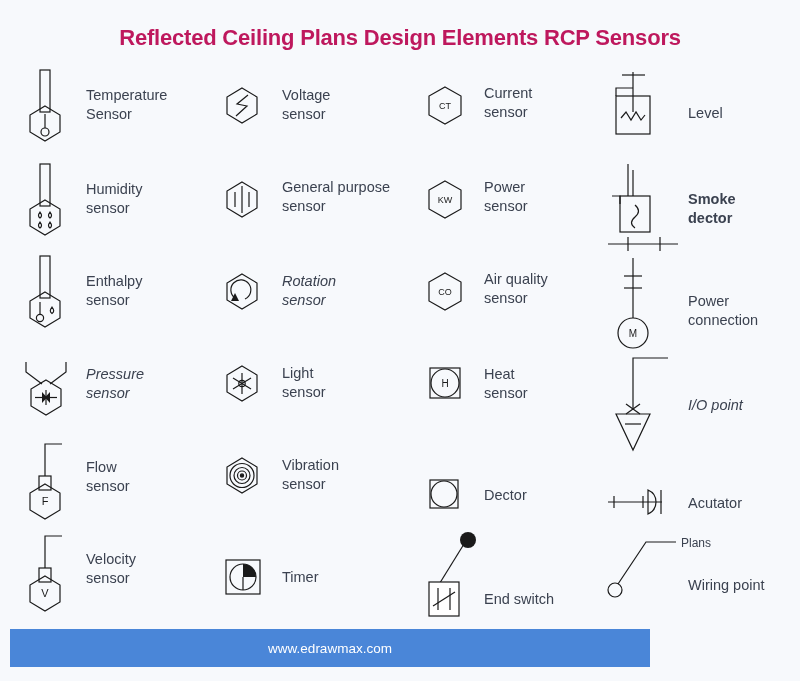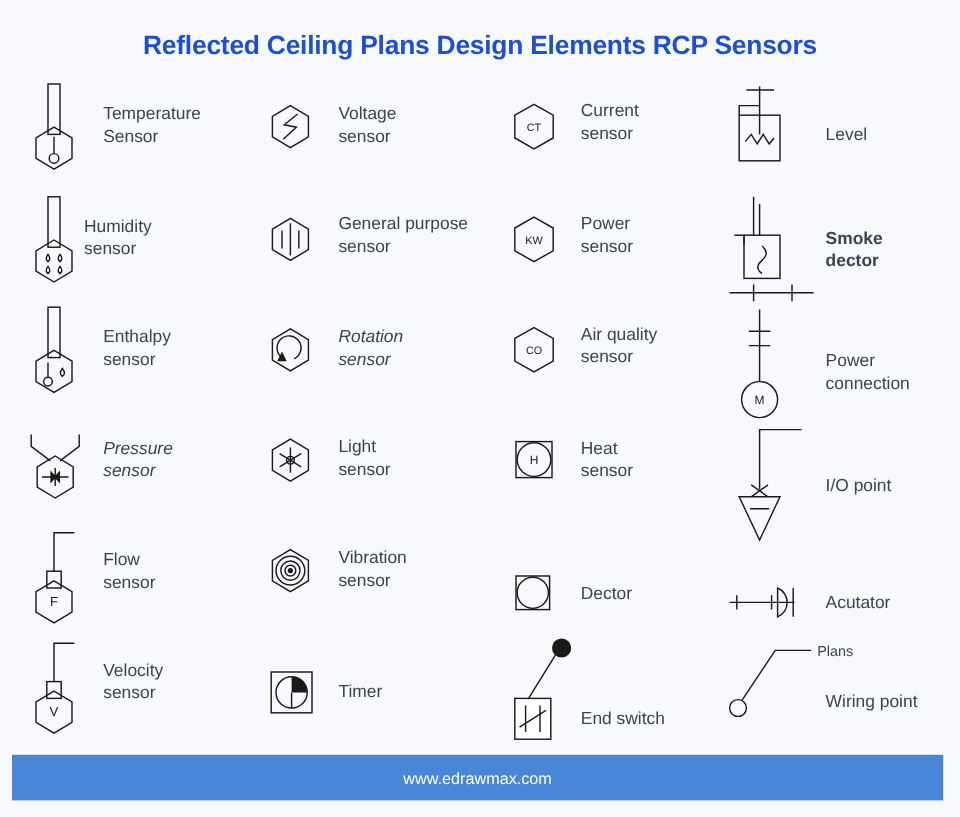--- a/index.html
+++ b/index.html
@@ -6,21 +6,21 @@
   body{
     width:800px;height:681px;
     background:#f7f9fc;
     font-family:"Liberation Sans","DejaVu Sans",sans-serif;
     overflow:hidden;
     position:relative;
   }
   #page-title{
     position:absolute;top:25px;left:0;width:800px;
     text-align:center;
-    font-size:22px;font-weight:bold;color:#1d4ed8;
+    font-size:22px;font-weight:bold;color:#be185d;
     letter-spacing:-0.2px;
     font-family:"Liberation Sans","DejaVu Sans",sans-serif;
   }
   #grid{
     position:absolute;top:62px;left:0;width:800px;height:560px;
   }
   .col{position:absolute;top:0;width:200px;height:560px;}
   .col-0{left:14px;}
   .col-1{left:210px;}
   .col-2{left:412px;}
@@ -31,21 +31,21 @@
   }
   .sym svg{display:block;}
   .lbl{
     position:absolute;
     font-size:14.5px;line-height:19px;color:#3b4250;
     font-family:"Liberation Sans","DejaVu Sans",sans-serif;
     white-space:pre-line;
   }
   .lbl.w{white-space:normal;}
   #footer{
-    position:absolute;left:10px;top:629px;width:776px;height:38px;
+    position:absolute;left:10px;top:629px;width:640px;height:38px;
     background:#4a86d8;
     display:flex;align-items:center;justify-content:center;
   }
   #footer-text{
     color:#ffffff;font-size:13.5px;
     font-family:"Liberation Sans","DejaVu Sans",sans-serif;
   }
 </style>
 </head>
 <body>
@@ -77,21 +77,21 @@
           <g fill="none" stroke="#1a1a1a" stroke-width="1.2">
             <rect x="26" y="8" width="10" height="42"></rect>
             <polygon points="31,44 46,53 46,70 31,79 16,70 16,53"></polygon>
             <path d="M26 56 q-3 4 0 6 q3 -2 0 -6 Z"></path>
             <path d="M36 56 q-3 4 0 6 q3 -2 0 -6 Z"></path>
             <path d="M26 66 q-3 4 0 6 q3 -2 0 -6 Z"></path>
             <path d="M36 66 q-3 4 0 6 q3 -2 0 -6 Z"></path>
           </g>
         </svg>
       </div>
-      <div class="lbl" style="left:56px;top:24px;">Humidity
+      <div class="lbl" style="left:72px;top:24px;">Humidity
 sensor</div>
     </div>
 
     <div class="item" style="top:186px;">
       <div class="sym">
         <svg width="96" height="96" viewBox="0 0 96 96">
           <g fill="none" stroke="#1a1a1a" stroke-width="1.2">
             <rect x="26" y="8" width="10" height="42"></rect>
             <polygon points="31,44 46,53 46,70 31,79 16,70 16,53"></polygon>
             <line x1="26" y1="54" x2="26" y2="66"></line>
@@ -385,21 +385,21 @@
         <svg width="110" height="110" viewBox="0 0 110 110">
           <g fill="none" stroke="#1a1a1a" stroke-width="1.2">
             <polyline points="70,12 35,12 35,62"></polyline>
             <line x1="28" y1="58" x2="42" y2="68"></line>
             <line x1="28" y1="68" x2="42" y2="58"></line>
             <polygon points="18,68 52,68 35,104"></polygon>
             <line x1="27" y1="78" x2="43" y2="78"></line>
           </g>
         </svg>
       </div>
-      <div class="lbl" style="left:90px;top:50px;">I/O point</div>
+      <div class="lbl" style="left:90px;top:50px;font-style:italic;">I/O point</div>
     </div>
 
     <div class="item" style="top:412px;">
       <div class="sym">
         <svg width="110" height="60" viewBox="0 0 110 60">
           <g fill="none" stroke="#1a1a1a" stroke-width="1.2">
             <line x1="10" y1="28" x2="64" y2="28"></line>
             <line x1="16" y1="22" x2="16" y2="34"></line>
             <line x1="45" y1="22" x2="45" y2="34"></line>
             <path d="M50 16 A13 13 0 0 1 50 40 Z"></path>

